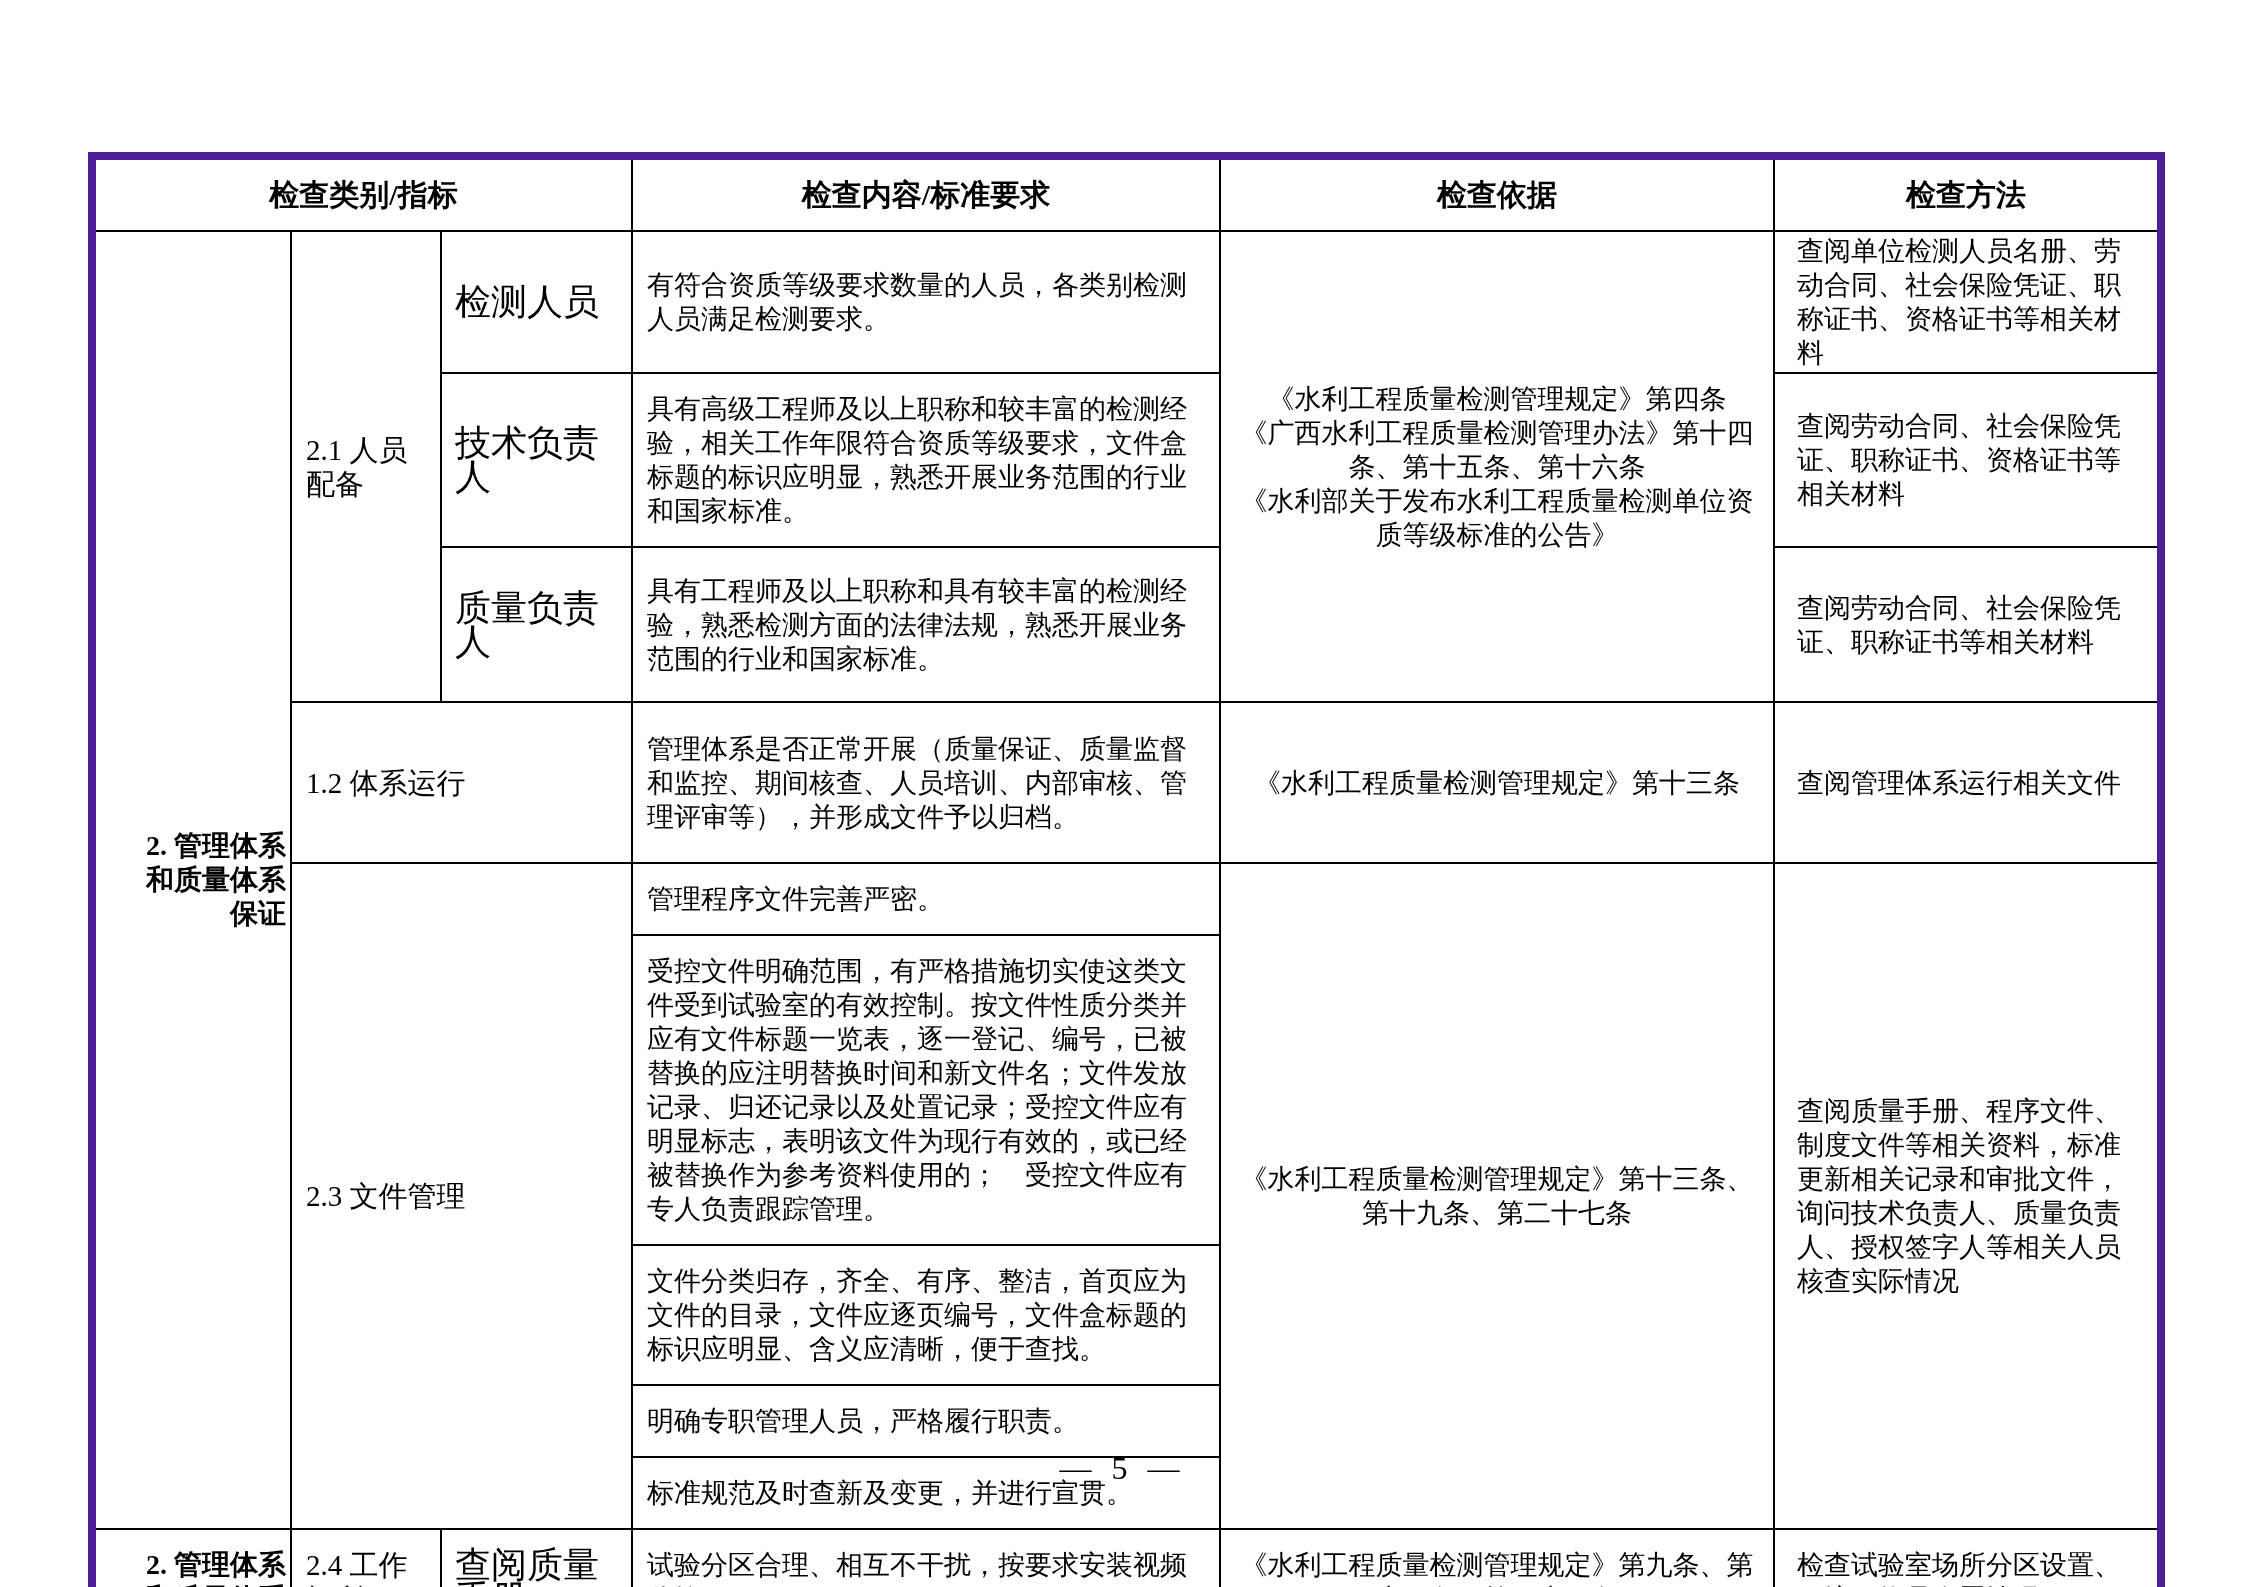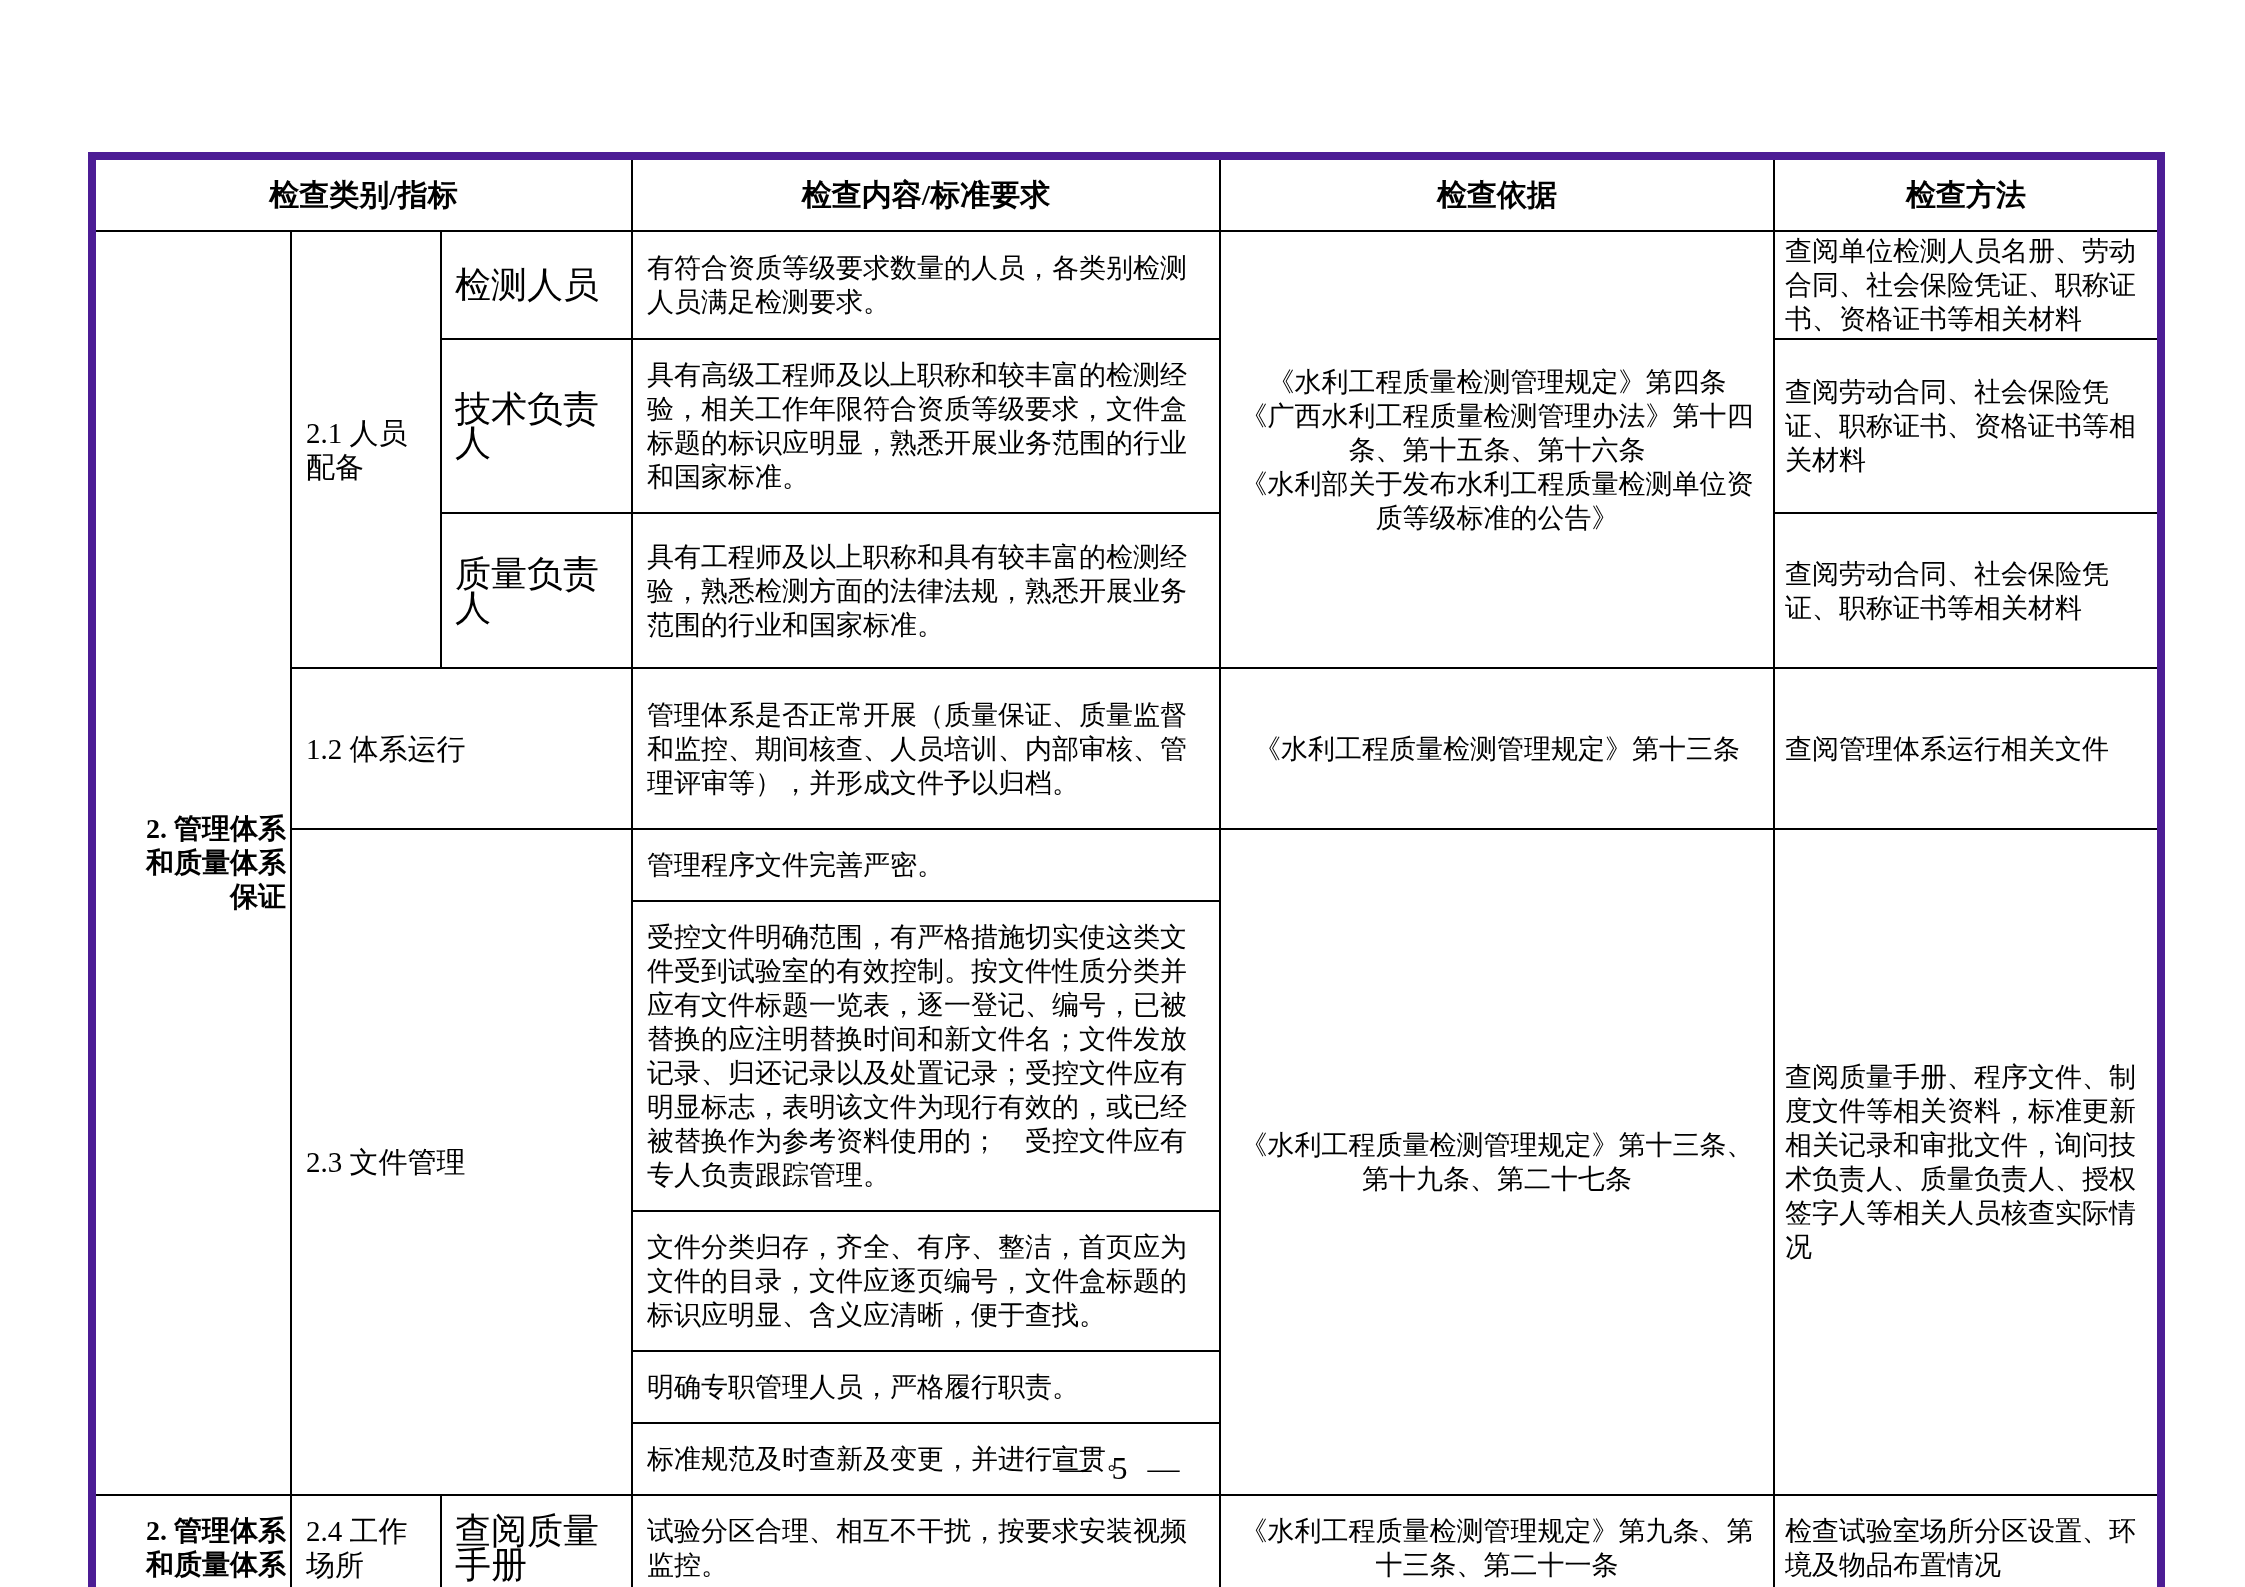--- a/index.html
+++ b/index.html
@@ -19,21 +19,21 @@
     font-size:27px;line-height:34px;
     padding:2px 10px;
     overflow:hidden;
   }
   th{font-size:30px;font-weight:bold;text-align:center;padding:2px;}
   .cat{text-align:right;white-space:pre-line;font-size:28px;padding:2px 4px;font-weight:bold;}
   .lbl{font-size:29px;padding:2px 8px 2px 14px;}
   .ind{font-size:36px;padding:2px 6px 2px 13px;}
   .content{padding:18px 14px;text-align:left;}
   .basis{padding:2px 8px;text-align:center;white-space:pre-line;}
-  .method{padding:2px 10px;text-align:left;font-family:Liberation Serif, serif;}
+  .method{padding:2px 22px;text-align:left;font-family:Liberation Serif, serif;}
   .pagenum{
     position:absolute;top:1450px;left:0;width:2245px;
     text-align:center;font-size:32px;letter-spacing:6px;
   }
 </style>
 </head>
 <body>
 
 <table class="checklist">
   <colgroup>

